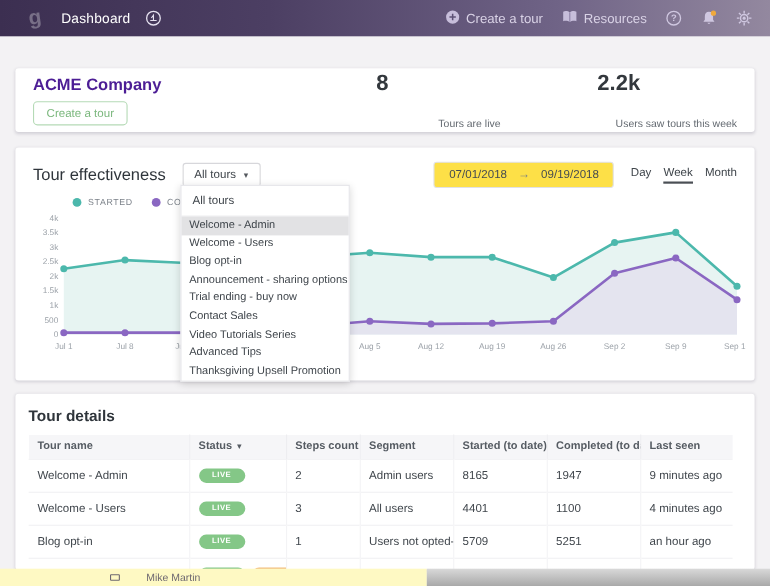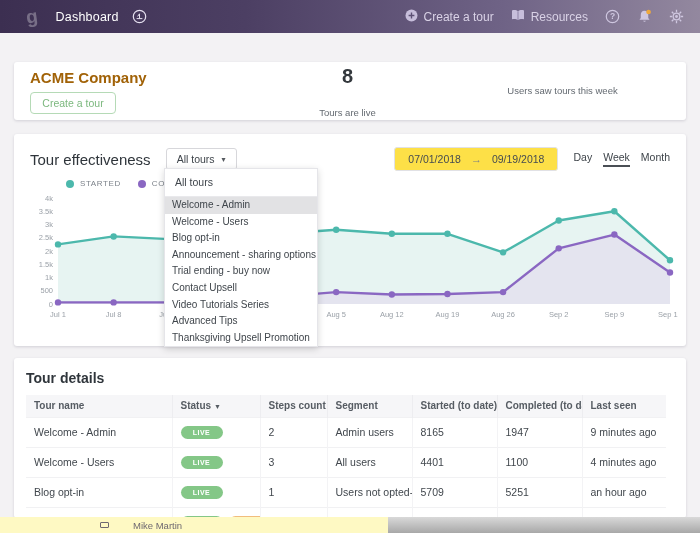--- a/index.html
+++ b/index.html
@@ -24,30 +24,30 @@
   .nav-link { display:flex; align-items:center; gap:6px; font-size:12px; color:#d9d2e6; }
   .bell-wrap { position:relative; display:flex; }
   
   .card {
     position:absolute; left:14px; width:672px; background:#fff;
     border-radius:3px; box-shadow:0 1px 3px rgba(40,30,60,.16);
   }
   
   #company-card { top:62px; height:58px; display:flex; align-items:center; padding:0 16px; }
   .company-left { display:flex; flex-direction:column; gap:6px; }
-  .company-name { font-size:15px; font-weight:bold; color:#a16207; }
+  .company-name { font-size:15px; font-weight:bold; color:#4c1d95; }
   .btn-create {
     width:86px; background:#fff; border:1px solid #b5dab6; border-radius:4px;
     color:#7cb87e; font-size:10.5px; padding:4px 0; text-align:center; cursor:pointer;
     font-family:"Liberation Sans",sans-serif;
   }
   .stats { margin-left:auto; display:flex; width:430px; }
   .stat { flex:1; text-align:center; }
   .stat-value { font-size:20px; font-weight:bold; color:#33383d; line-height:22px; }
-  .stat-label { font-size:9.5px; color:#646a71; margin-top:20px; }
+  .stat-label { font-size:9.5px; color:#646a71; margin-top:20px;text-align:right; }
   
   #effect-card { top:134px; height:212px; }
   .eff-header { display:flex; align-items:center; padding:13px 16px 0 16px; }
   .eff-title { font-size:15px; font-weight:normal; color:#2f353b; }
   .btn-filter {
     margin-left:15px; background:#fff; border:1px solid #d7d7db; border-radius:3px;
     font-size:10.5px; color:#3f454b; padding:4px 10px; display:flex; align-items:center; gap:7px;
     cursor:pointer; font-family:"Liberation Sans",sans-serif;
   }
   .caret { font-size:8px; color:#55595e; }
@@ -167,20 +167,21 @@
   <div class="company-left">
     <div class="company-name">ACME Company</div>
     <button class="btn-create">Create a tour</button>
   </div>
   <div class="stats" id="stats">
       <div class="stat">
         <div class="stat-value">8</div>
                  <div class="stat-label">Tours are live</div>
       </div>
       <div class="stat">
+        <div class="stat-value">2.2k</div>
                  <div class="stat-label">Users saw tours this week</div>
       </div>
     </div>
 </div>
 
 <div class="card" id="effect-card">
   <div class="eff-header">
     <div class="eff-title">Tour effectiveness</div>
     <button class="btn-filter">
       <span>All tours</span>
@@ -259,21 +260,21 @@
       <text class="tick" x="642" y="125" text-anchor="middle">Sep 16</text>
     </svg>
   <div class="dd-panel" id="dd-panel">
     <div class="dd-header" id="dd-header">All tours</div>
     <div id="dd-items">
         <div class="dd-item selected">Welcome - Admin</div>
         <div class="dd-item">Welcome - Users</div>
         <div class="dd-item">Blog opt-in</div>
         <div class="dd-item">Announcement - sharing options</div>
         <div class="dd-item">Trial ending - buy now</div>
-        <div class="dd-item">Contact Upsell</div>
+        <div class="dd-item">Contact Sales</div>
         <div class="dd-item">Video Tutorials Series</div>
         <div class="dd-item">Advanced Tips</div>
         <div class="dd-item">Thanksgiving Upsell Promotion</div>
       </div>
   </div>
 </div>
 
 <div class="card" id="details-card">
   <div class="details-title">Tour details</div>
   <table>

